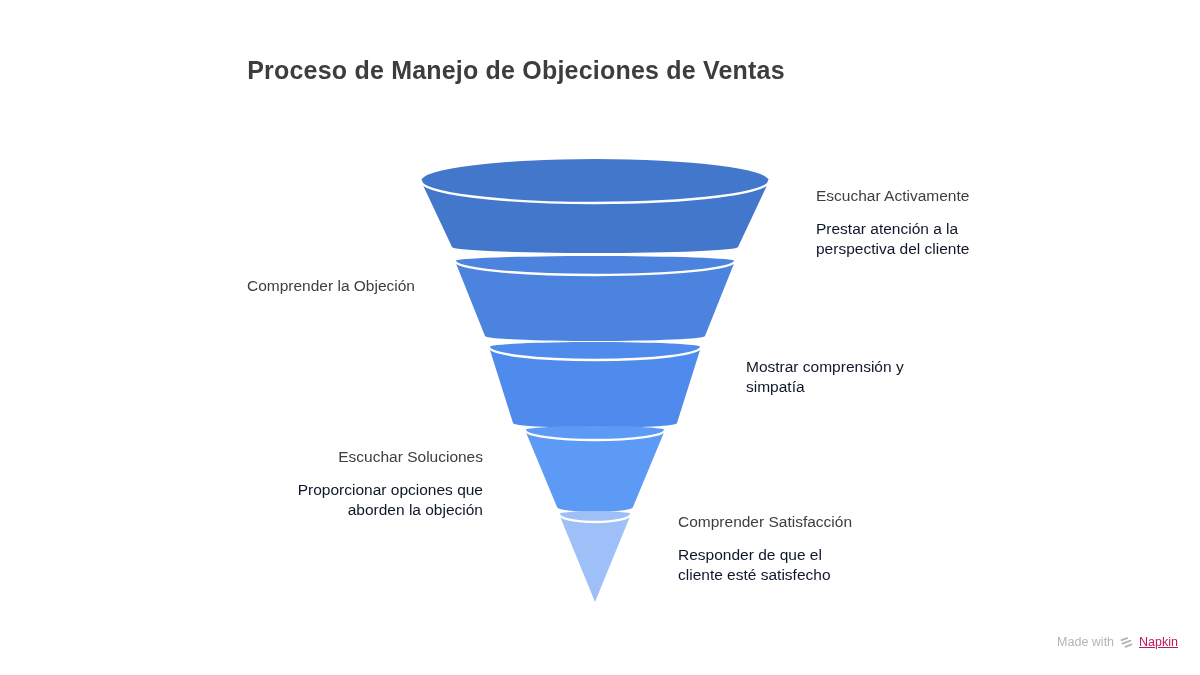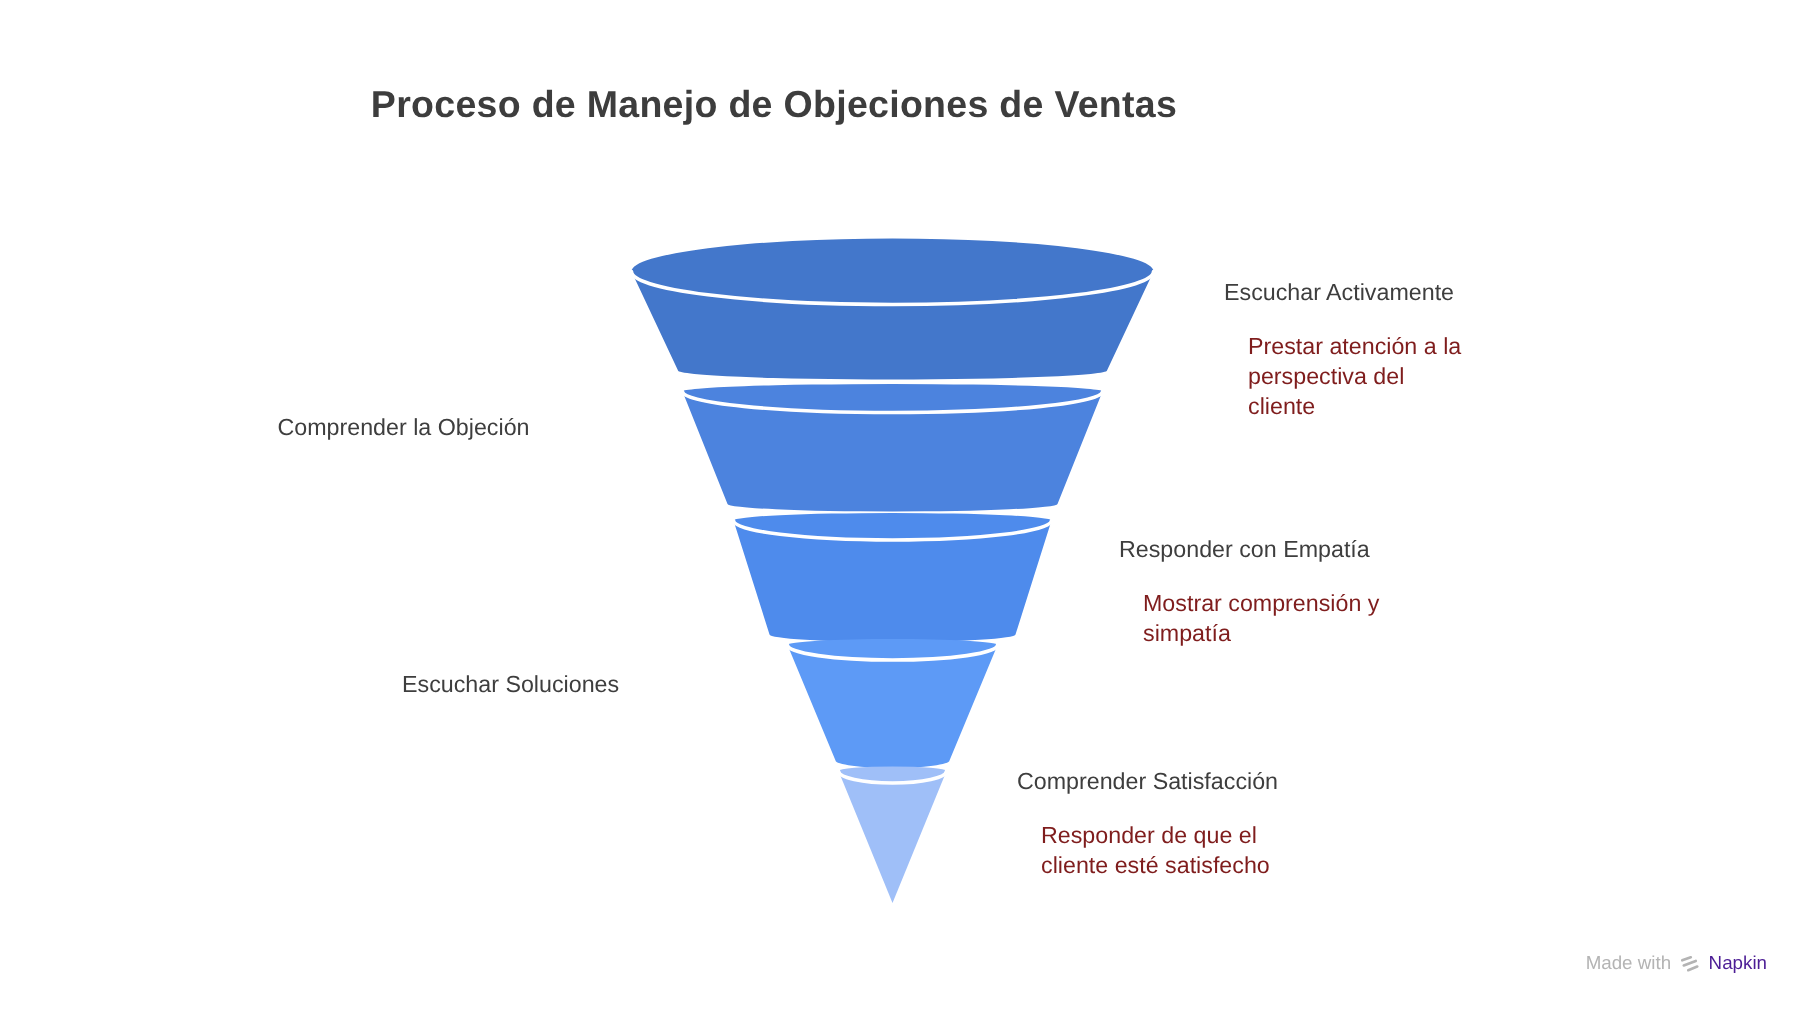--- a/index.html
+++ b/index.html
@@ -8,29 +8,29 @@
     background:#ffffff;
     font-family:"Liberation Sans","DejaVu Sans",sans-serif;
   }
   .title{
     position:absolute;left:0;top:56px;width:1032px;
     text-align:center;font-size:25px;font-weight:700;color:#3d3d3d;
     letter-spacing:0.2px;
   }
   .funnel-svg{position:absolute;left:0;top:0;}
   .stage-label{position:absolute;font-size:15.5px;line-height:20px;}
-  .stage-label.align-right{text-align:left;}
+  .stage-label.align-right{text-align:right;}
   .stage-heading{color:#3e3e3e;margin:0 0 13px 0;}
-  .stage-desc{color:#7f1d1d;margin:16px;}
+  .stage-desc{color:#0f172a;margin:0;}
   .footer{
     position:absolute;right:22px;top:635px;
     display:flex;align-items:flex-start;gap:5px;
     font-size:12.5px;color:#b4b4b4;
   }
-  .footer .brand{color:#4c1d95;}
+  .footer .brand{color:#be185d;text-decoration:underline;}
   .napkin-icon{display:inline-block;margin-top:1px;}
 </style>
 </head>
 <body>
 
 <div class="title">Proceso de Manejo de Objeciones de Ventas</div>
 
 <svg class="funnel-svg" width="1200" height="675" viewBox="0 0 1200 675">
 
   <path d="M 421,181 A 174,22 0 0 1 769,181 L 738,247 A 143,6 0 0 1 452,247 Z" fill="#4377cb"></path>
@@ -52,26 +52,26 @@
 <div class="stage-label" style="left:816px;top:186px;width:185px;">
   <div class="stage-heading">Escuchar Activamente</div>
   <div class="stage-desc" style="max-width:170px;">Prestar atención a la perspectiva del cliente</div>
 </div>
 
 <div class="stage-label align-right" style="right:785px;top:276px;width:230px;">
   <div class="stage-heading">Comprender la Objeción</div>
 </div>
 
 <div class="stage-label" style="left:746px;top:357px;width:195px;">
-  <div class="stage-heading">Responder con Empatía</div>
   <div class="stage-desc" style="max-width:175px;">Mostrar comprensión y simpatía</div>
 </div>
 
 <div class="stage-label align-right" style="right:717px;top:447px;width:215px;">
   <div class="stage-heading">Escuchar Soluciones</div>
+  <div class="stage-desc" style="max-width:205px;margin-left:auto;">Proporcionar opciones que aborden la objeción</div>
 </div>
 
 <div class="stage-label" style="left:678px;top:512px;width:185px;">
   <div class="stage-heading">Comprender Satisfacción</div>
   <div class="stage-desc" style="max-width:172px;">Responder de que el cliente esté satisfecho</div>
 </div>
 
 <div class="footer">
   <span>Made with</span>
   <svg class="napkin-icon" width="15" height="13" viewBox="0 0 15 13">

